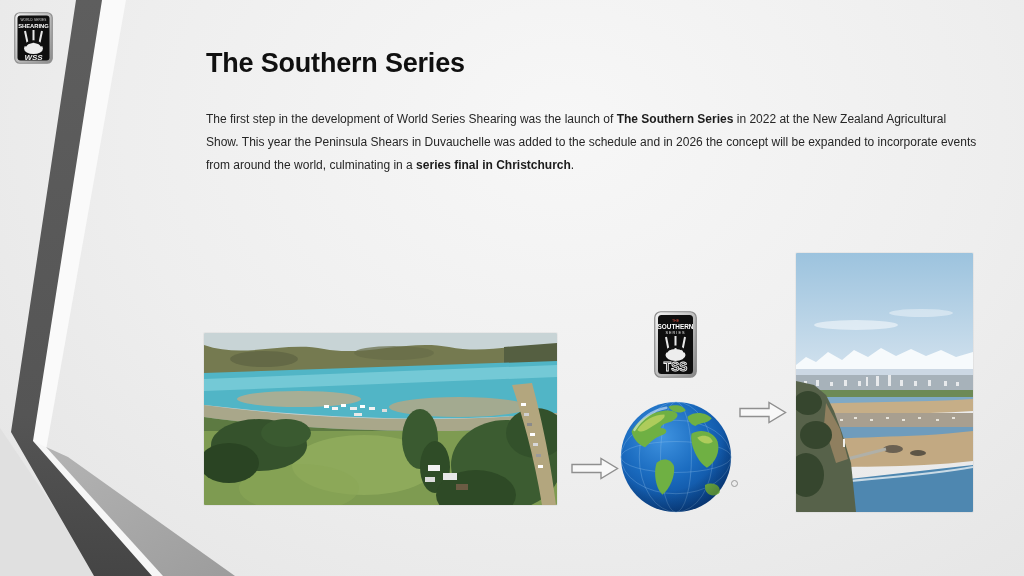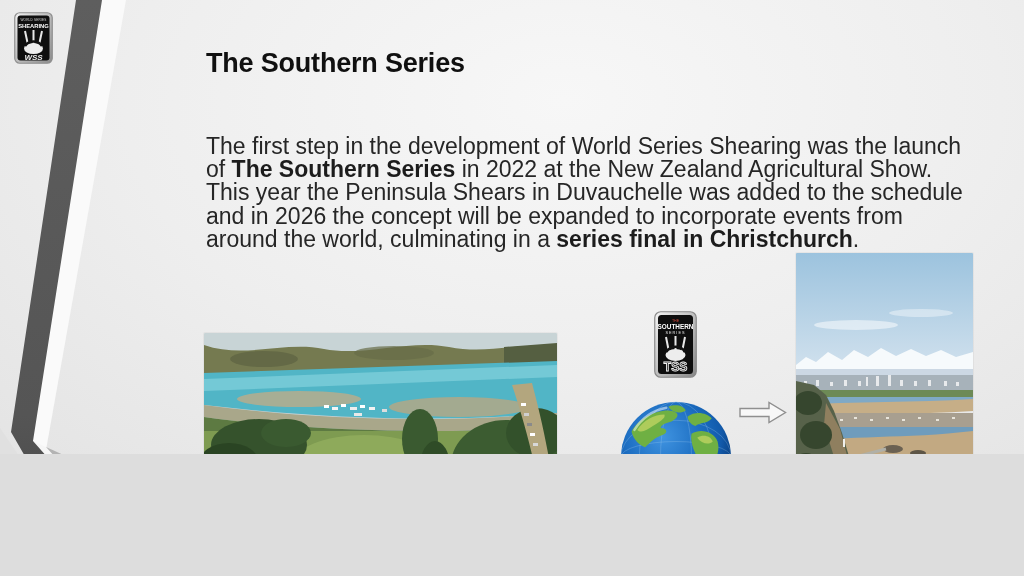--- a/index.html
+++ b/index.html
@@ -1,26 +1,26 @@
 <!DOCTYPE html>
 <html><head>
 <meta charset="utf-8">
 <style>
   html,body{margin:0;padding:0;background:#ddd;}
   .slide{
-    position:relative;width:1024px;height:454px;overflow:hidden;
+    position:relative;width:1024px;height:576px;overflow:hidden;
     background:radial-gradient(ellipse at 55% 22%, #f7f7f7 0%, #eeeeee 55%, #e4e4e4 100%);
     font-family:"Liberation Sans", sans-serif;
   }
   .abs{position:absolute;}
   .title{
     left:206px;top:48px;font-size:27px;font-weight:bold;color:#101010;letter-spacing:-0.2px;
   }
   .body-text{
-    left:206px;top:135px;width:772px;font-size:23px;line-height:23.2px;color:#262626;margin:0;
+    left:206px;top:108px;width:772px;font-size:12px;line-height:23.2px;color:#262626;margin:0;
   }
   .body-text b{color:#1c1c1c;}
   .photo{display:block;border-radius:1px;box-shadow:0 0 0 1px rgba(0,0,0,0.04);}
   .dot{
     left:731px;top:480px;width:5px;height:5px;border:1.5px solid #9a9a9a;border-radius:50%;
     background:#ececec;
   }
   svg{display:block;}
 </style>
 </head>

